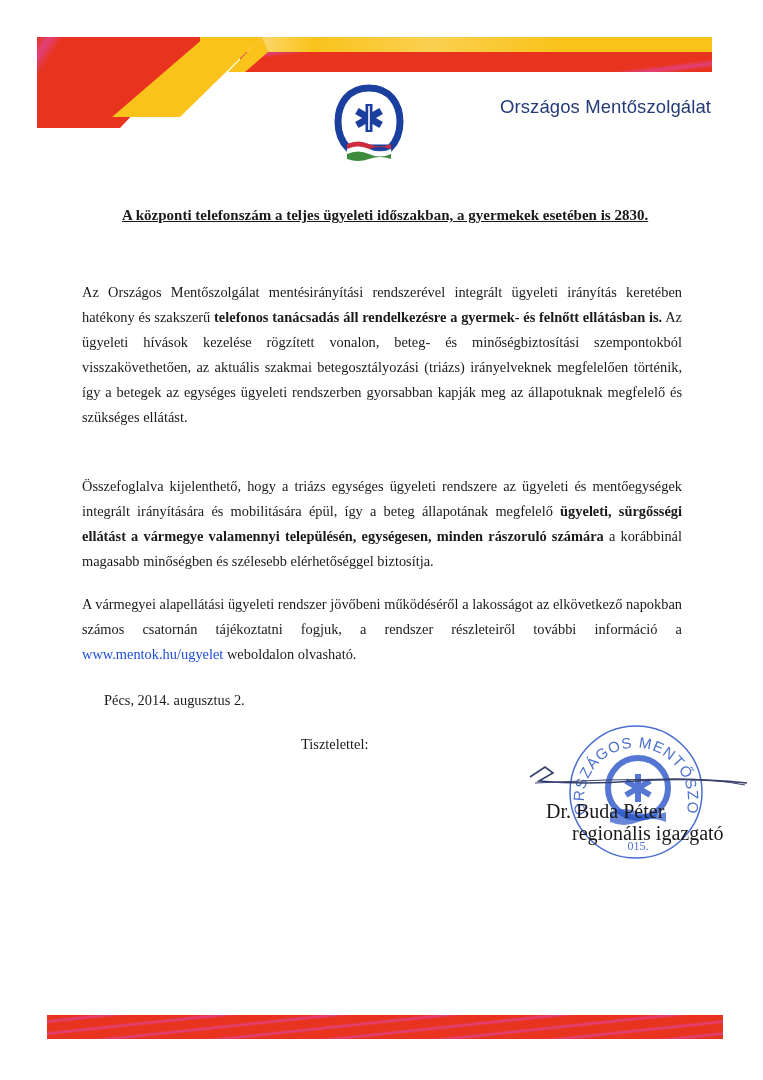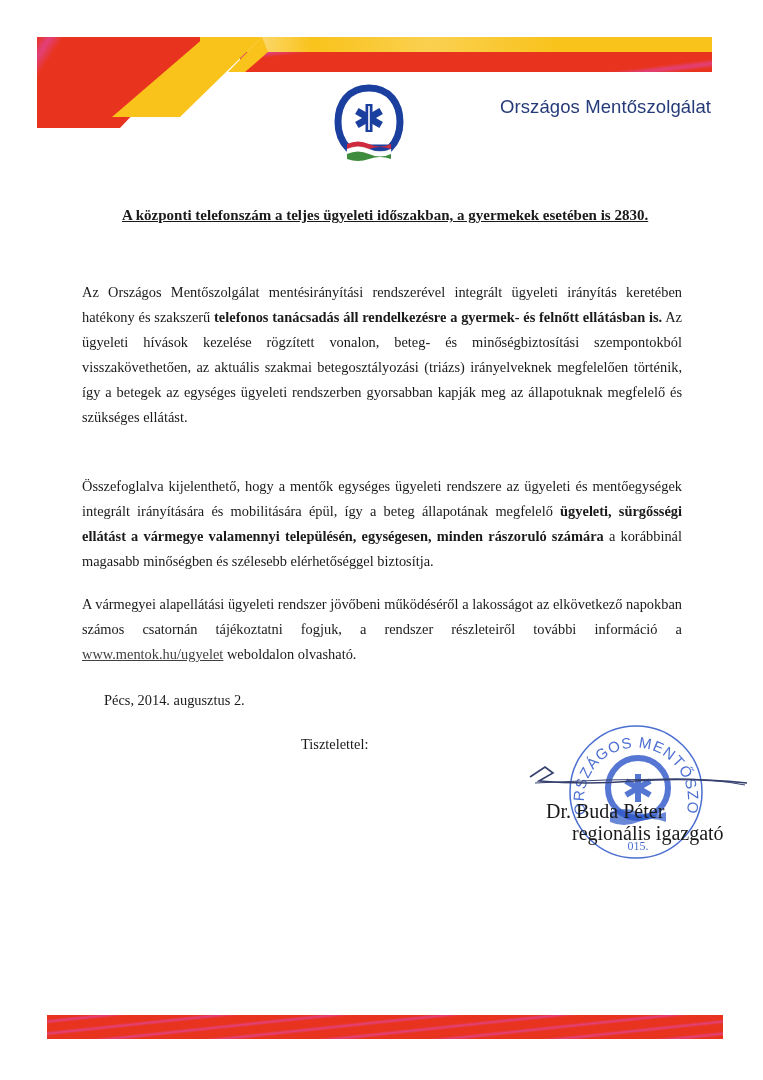--- a/index.html
+++ b/index.html
@@ -6,21 +6,21 @@
   body { width:763px; height:1080px; position:relative; overflow:hidden; font-family:"Liberation Serif", serif; color:#1a1a1a; }
   .hdr-svg { position:absolute; left:0; top:0; }
   .org-name { position:absolute; left:500px; top:96px; font-family:"Liberation Sans", sans-serif; font-size:18.5px; color:#253a78; letter-spacing:0.1px; }
   .logo { position:absolute; left:328px; top:84px; width:82px; height:80px; }
   .title { position:absolute; left:122px; top:207px; font-size:15px; font-weight:bold; text-decoration:underline; white-space:nowrap; }
   .para { position:absolute; left:82px; width:600px; font-size:14.4px; line-height:25px; text-align:justify;margin-top:20px; }
   .p1 { top:260px; }
   .p2 { top:454px; }
   .p3 { top:572px; }
   .para b { font-weight:bold; }
-  .link { color:#404040; text-decoration:underline; cursor:pointer; }
+  .link { color:#1d4ed8; cursor:pointer; }
   .date { position:absolute; left:104px; top:692px; font-size:14.4px; }
   .closing { position:absolute; left:301px; top:736px; font-size:14.4px; }
   .sig-name { position:absolute; left:546px; top:800px; font-size:20px; }
   .sig-role { position:absolute; left:572px; top:822px; font-size:20px; }
   .stamp { position:absolute; left:566px; top:722px; width:140px; height:140px; }
   .signature { position:absolute; left:525px; top:755px; width:225px; height:40px; }
   .foot-svg { position:absolute; left:0; top:1005px; }
 </style>
 </head>
 <body>
@@ -67,21 +67,21 @@
 
 <div class="org-name">Országos Mentőszolgálat</div>
 
 <div class="title">A központi telefonszám a teljes ügyeleti időszakban, a gyermekek esetében is 2830.</div>
 
 <div class="para p1">
   <span>Az Országos Mentőszolgálat mentésirányítási rendszerével integrált ügyeleti irányítás keretében hatékony és szakszerű </span><b>telefonos tanácsadás áll rendelkezésre a gyermek- és felnőtt ellátásban is.</b><span> Az ügyeleti hívások kezelése rögzített vonalon, beteg- és minőségbiztosítási szempontokból visszakövethetően, az aktuális szakmai betegosztályozási (triázs) irányelveknek megfelelően történik, így a betegek az egységes ügyeleti rendszerben gyorsabban kapják meg az állapotuknak megfelelő és szükséges ellátást.</span>
 </div>
 
 <div class="para p2">
-  <span>Összefoglalva kijelenthető, hogy a mentők egységes ügyeleti rendszere az ügyeleti és mentőegységek integrált irányítására és mobilitására épül, így a beteg állapotának megfelelő </span><b>ügyeleti, sürgősségi ellátást a vármegye valamennyi településén, egységesen, minden rászoruló számára</b><span> a korábbinál magasabb minőségben és szélesebb elérhetőséggel biztosítja.</span>
+  <span>Összefoglalva kijelenthető, hogy a triázs egységes ügyeleti rendszere az ügyeleti és mentőegységek integrált irányítására és mobilitására épül, így a beteg állapotának megfelelő </span><b>ügyeleti, sürgősségi ellátást a vármegye valamennyi településén, egységesen, minden rászoruló számára</b><span> a korábbinál magasabb minőségben és szélesebb elérhetőséggel biztosítja.</span>
 </div>
 
 <div class="para p3">
   <span>A vármegyei alapellátási ügyeleti rendszer jövőbeni működéséről a lakosságot az elkövetkező napokban számos csatornán tájékoztatni fogjuk, a rendszer részleteiről további információ a </span><a class="link">www.mentok.hu/ugyelet</a><span> weboldalon olvasható.</span>
 </div>
 
 <div class="date">Pécs, 2014. augusztus 2.</div>
 <div class="closing">Tisztelettel:</div>
 
 <svg class="stamp" viewBox="0 0 140 140">

